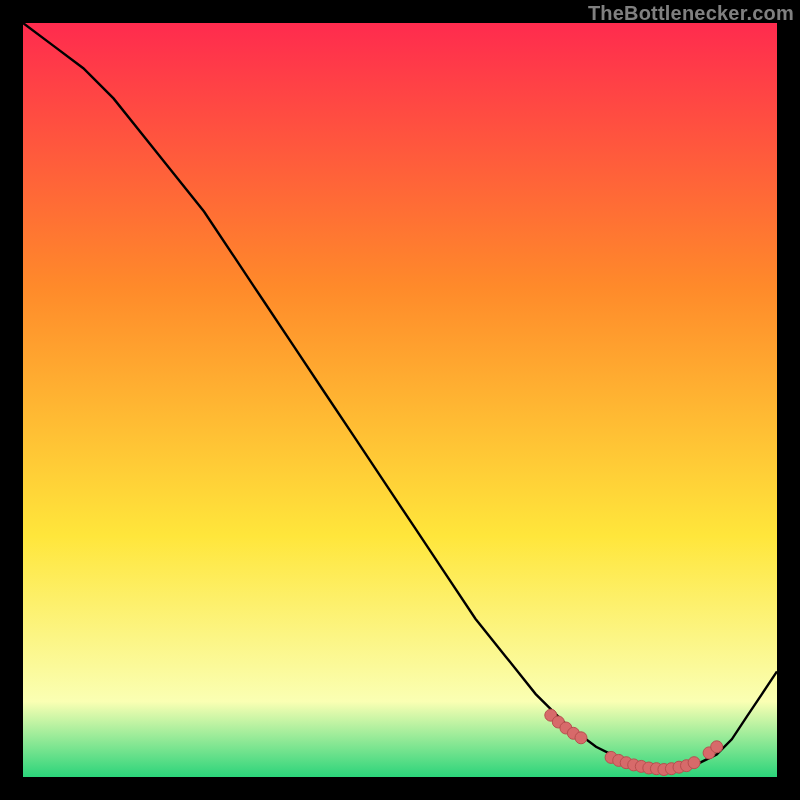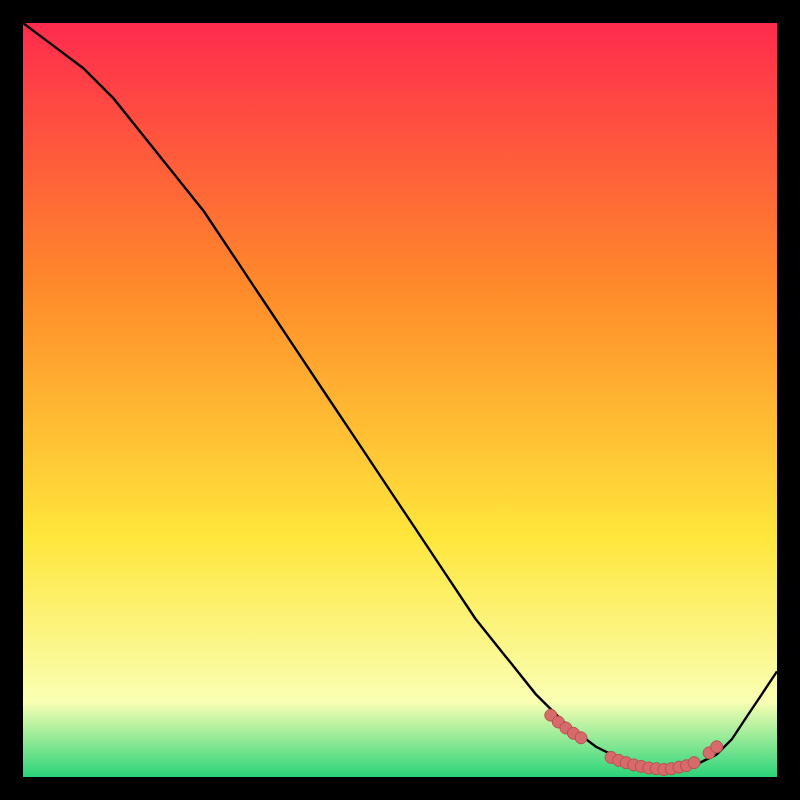--- a/index.html
+++ b/index.html
@@ -34,20 +34,21 @@
     font-weight: 600;
     letter-spacing: 0.2px;
     -webkit-font-smoothing: antialiased;
   }
 </style>
 </head>
 <body>
 
 <div class="stage">
 
+  <div class="watermark">TheBottlenecker.com</div>
 
   <svg class="plot-area" viewBox="0 0 754 754" preserveAspectRatio="none">
     <defs>
       <linearGradient id="heat" x1="0" y1="0" x2="0" y2="1">
         <stop offset="0" stop-color="#ff2b4e"></stop>
         <stop offset="0.35" stop-color="#ff8a2a"></stop>
         <stop offset="0.68" stop-color="#ffe63b"></stop>
         <stop offset="0.90" stop-color="#faffb3"></stop>
         <stop offset="1" stop-color="#2bd47a"></stop>
       </linearGradient>

